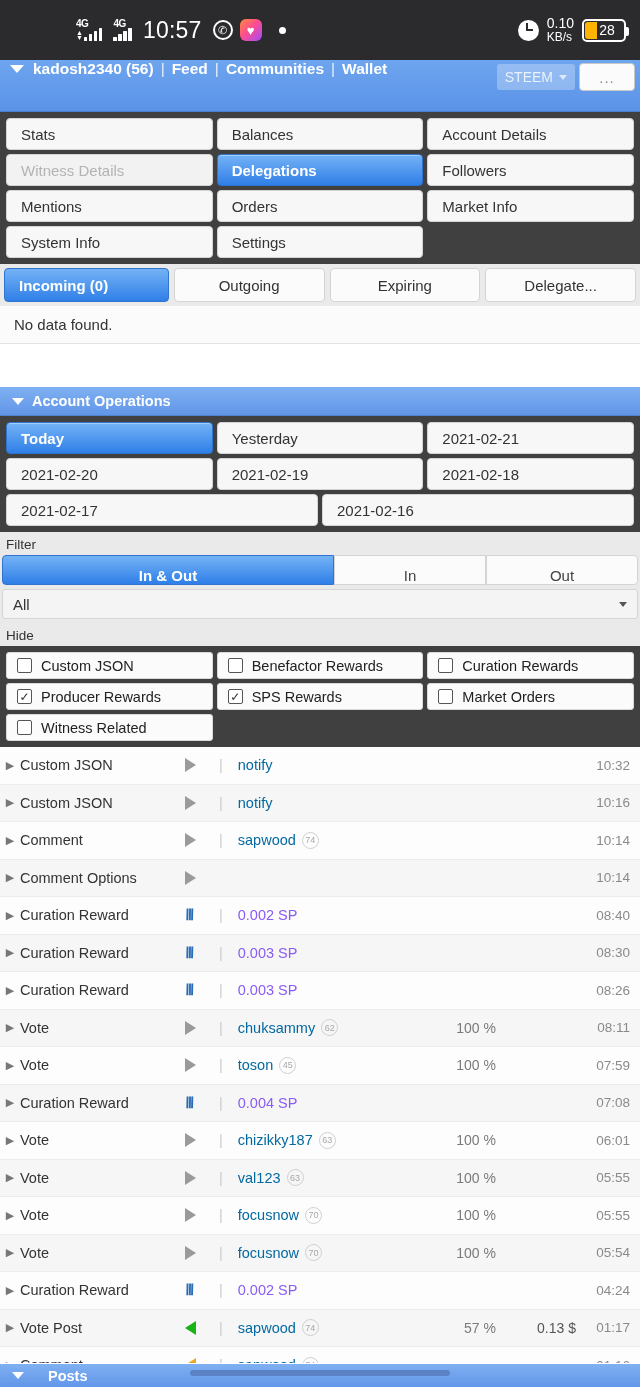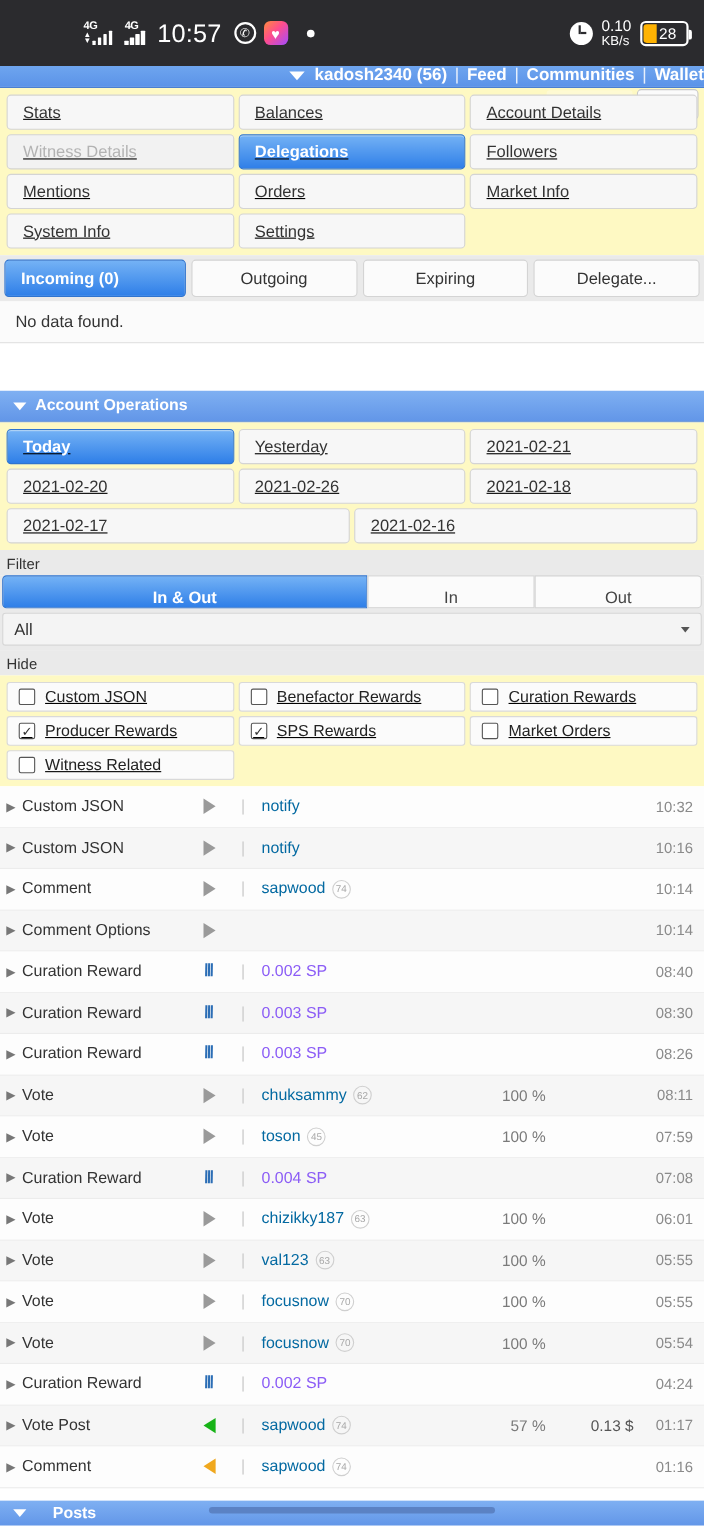--- a/index.html
+++ b/index.html
@@ -44,42 +44,41 @@
              position: relative; display: flex; align-items: center; }
   .battery::after { content:""; position:absolute; right:-5px; top:6px; width:3px; height:9px;
                     background:#fff; border-radius: 0 2px 2px 0; }
   .battery .fill { position:absolute; left:1px; top:1px; bottom:1px; width: 12px;
                    background:#ffb302; border-radius: 3px 0 0 3px; }
   .battery .lvl { position: relative; z-index: 2; width: 100%; text-align: center;
                   font-size: 14px; font-weight: normal; color: #fff; padding-left: 6px;}
 
   
   .appbar {
-    height: 20px; display: flex; align-items: flex-end;
+    height: 52px; display: flex; align-items: flex-start;
     background: linear-gradient(to bottom,#6ea5ef 0%,#5b93e8 100%);
     border-bottom: 1px solid #4a7fd0;
-    flex-direction: column;
   }
   .appbar-left { flex: 1; display: flex; align-items: center; padding-left: 10px;
     color:#fff; font-size: 15.5px; font-weight: bold; gap: 7px; white-space: nowrap;}
   .caret-down { width:0; height:0; border-left:7px solid transparent; border-right:7px solid transparent;
     border-top: 8px solid #fff; margin-right: 2px;}
   .appbar-left .sep { font-weight: normal; opacity:.85; }
   .appbar-right { display: flex; align-items: center; gap: 4px; padding: 3px 5px 3px 0; }
   .steem-chip {
     background: rgba(255,255,255,.28); border-radius: 3px; color: #e9f1fc;
     font-size: 14px; padding: 5px 8px; display:flex; align-items:center; gap:6px;
   }
   .steem-chip .tri { width:0;height:0;border-left:4px solid transparent;border-right:4px solid transparent;border-top:5px solid #dce9fa;}
   .more-btn { background:#fbfbfb; border:1px solid #c8c8c8; border-radius:4px;
     width: 56px; height: 28px; display:flex; align-items:center; justify-content:center;
     color:#888; font-size: 15px; letter-spacing: 1px; }
 
   
-  .panel { background: #fef9c3; padding: 4px 4px 4px 4px; text-decoration: underline; }
+  .panel { background: #404040; padding: 4px 4px 4px 4px; }
   .grid { display: flex; flex-wrap: wrap; }
   .tile {
     background: #f7f7f7; border: 1px solid #d4d4d4; border-radius: 4px;
     margin: 2px; height: 32px; display: flex; align-items: center;
     padding-left: 14px; font-size: 15px; color: #333;
   }
   .tile.w3 { width: calc(33.333% - 4px); }
   .tile.w2 { width: calc(50% - 4px); }
   .tile.disabled { color: #b3b3b3; background: #f2f2f2; }
   .tile.blank { background: transparent; border: none; }
@@ -315,21 +314,21 @@
       <div class="tile w3">
         <span>Yesterday</span>
       </div>
       <div class="tile w3">
         <span>2021-02-21</span>
       </div>
       <div class="tile w3">
         <span>2021-02-20</span>
       </div>
       <div class="tile w3">
-        <span>2021-02-26</span>
+        <span>2021-02-19</span>
       </div>
       <div class="tile w3">
         <span>2021-02-18</span>
       </div>
       <div class="tile w2">
         <span>2021-02-17</span>
       </div>
       <div class="tile w2">
         <span>2021-02-16</span>
       </div>

